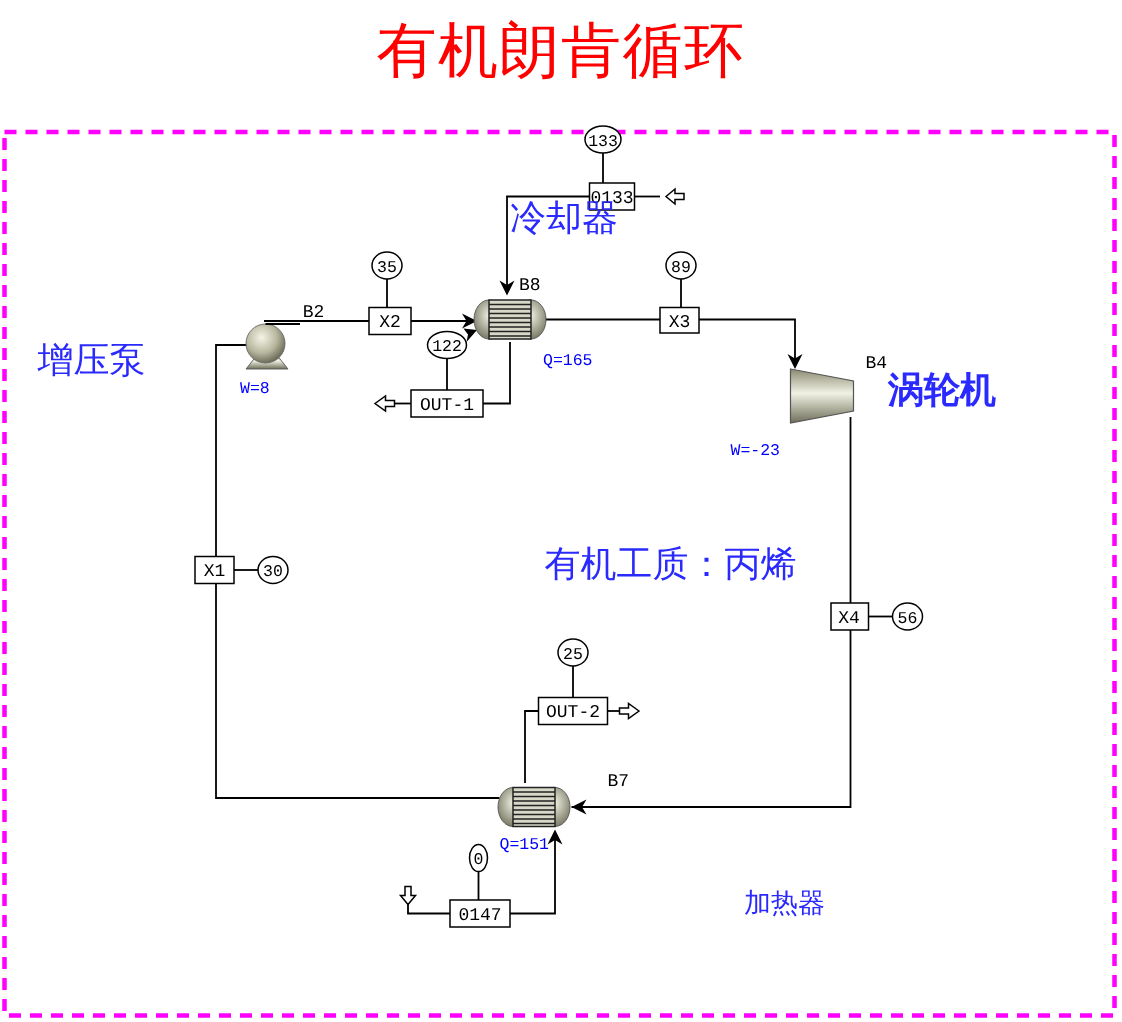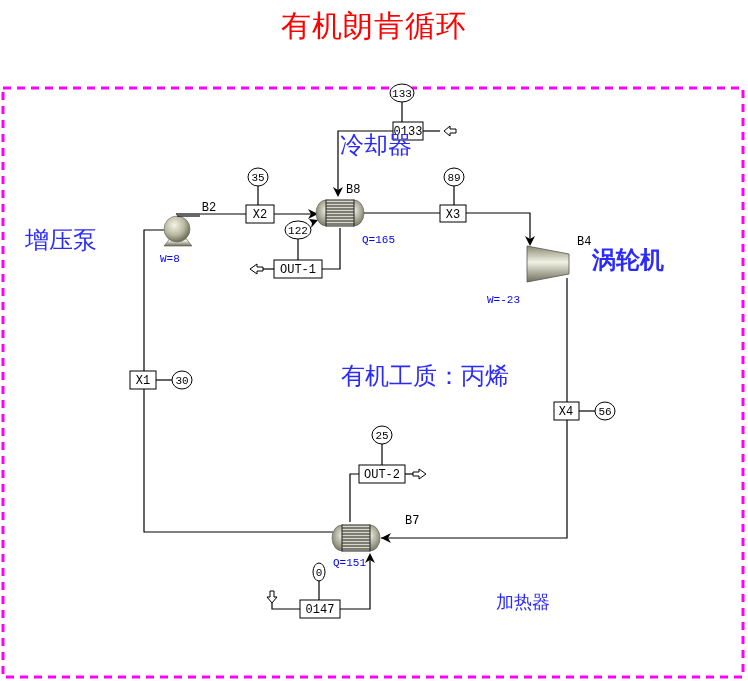--- a/index.html
+++ b/index.html
@@ -1,18 +1,18 @@
 <!DOCTYPE html>
 <html><head>
 <meta charset="utf-8">
 <style>
   html,body{margin:0;padding:0;background:#fff;}
   body{width:748px;height:681px;position:relative;overflow:hidden;font-family:"DejaVu Serif",serif;}
   #canvas{position:absolute;left:0;top:0;}
-  .title{position:absolute;left:0;width:748px;top:6px;text-align:center;color:#ff0000;font-size:30px;font-family:"DejaVu Serif",serif;letter-spacing:1px;}
+  .title{position:absolute;left:0;width:748px;top:6px;text-align:center;color:#ff0000;font-size:40px;font-family:"DejaVu Serif",serif;letter-spacing:1px;}
   .cn{position:absolute;color:#2a2aff;font-family:"DejaVu Sans",sans-serif;white-space:nowrap;}
   .big{font-size:24px;}
   .small{font-size:18px;}
   svg text{font-family:"Liberation Mono","DejaVu Sans Mono",monospace;}
 </style>
 </head>
 <body>
 
 <div class="title">有机朗肯循环</div>
 
@@ -175,14 +175,14 @@
     <text x="160" y="262">W=8</text>
     <text x="362" y="243">Q=165</text>
     <text x="487" y="303">W=-23</text>
     <text x="333" y="566">Q=151</text>
   </g>
 </svg>
 
 <div class="cn big" style="left:25px;top:224px;">增压泵</div>
 <div class="cn big" style="left:340px;top:129px;text-align:right;">冷却器</div>
 <div class="cn big" style="left:592px;top:244px;font-weight:bold;">涡轮机</div>
-<div class="cn big" style="left:341px;top:360px;text-align:center;">有机工质：丙烯</div>
+<div class="cn big" style="left:363px;top:360px;text-align:center;">有机工质：丙烯</div>
 <div class="cn small" style="left:496px;top:590px;">加热器</div>
 
 </body></html>

